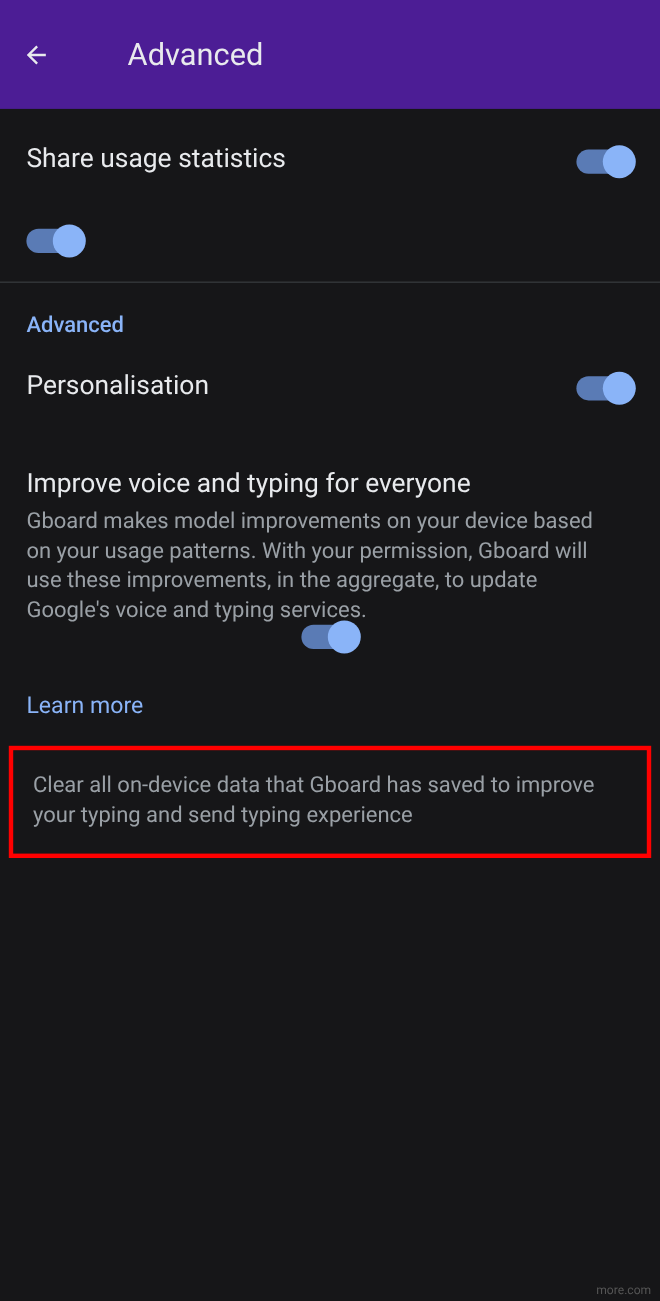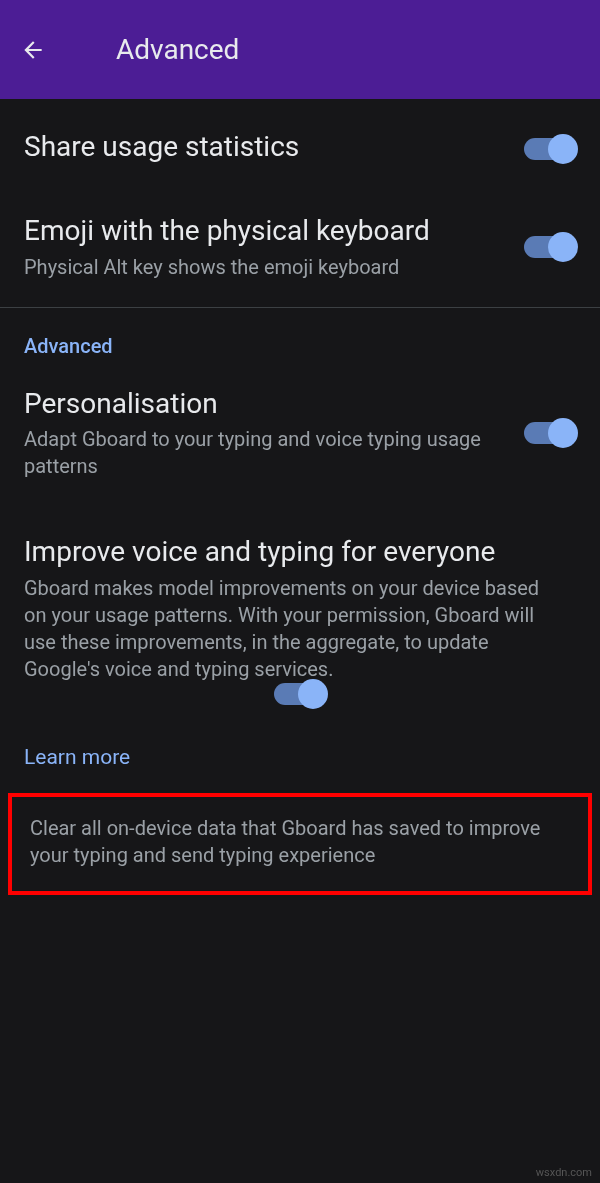--- a/index.html
+++ b/index.html
@@ -41,21 +41,21 @@
       display: flex;
       align-items: center;
       padding: 22px 24px 22px 24px;
       justify-content: space-between;
     }
     .setting-text {
       flex: 1;
       padding-right: 20px;
     }
     .setting-title {
-      font-size: 28px;
+      font-size: 24px;
       color: #e8eaed;
       line-height: 1.3;
       margin-bottom: 4px;
     }
     .setting-desc {
       font-size: 20px;
       color: #9aa0a6;
       line-height: 1.35;
     }
     .toggle {
@@ -128,35 +128,30 @@
 <div class="content">
 
   <div class="setting-item">
     <div class="setting-text">
       <div class="setting-title">Share usage statistics</div>
     </div>
     <div class="toggle"></div>
   </div>
 
   <div class="setting-item">
-    <div class="setting-text">
-      <div class="setting-title">Emoji with the physical keyboard</div>
-      <div class="setting-desc">Physical Alt key shows the emoji keyboard</div>
-    </div>
     <div class="toggle"></div>
   </div>
 
   <div class="divider"></div>
 
   <div class="section-label">Advanced</div>
 
   <div class="setting-item">
     <div class="setting-text">
       <div class="setting-title">Personalisation</div>
-      <div class="setting-desc">Adapt Gboard to your typing and voice typing usage patterns</div>
     </div>
     <div class="toggle"></div>
   </div>
 
   <div class="setting-item improve-item">
     <div class="setting-text">
       <div class="setting-title">Improve voice and typing for everyone</div>
       <div class="setting-desc">Gboard makes model improvements on your device based on your usage patterns. With your permission, Gboard will use these improvements, in the aggregate, to update Google's voice and typing services.</div>
     </div>
     <div class="toggle"></div>
@@ -167,13 +162,13 @@
   <div class="highlight-box">
     <div class="setting-item">
       <div class="setting-text">
         <div class="setting-desc">Clear all on-device data that Gboard has saved to improve your typing and send typing experience</div>
       </div>
     </div>
   </div>
 
 </div>
 
-<div class="watermark">wsxdn.com</div>
+<div class="watermark">more.com</div>
 
 </body></html>

